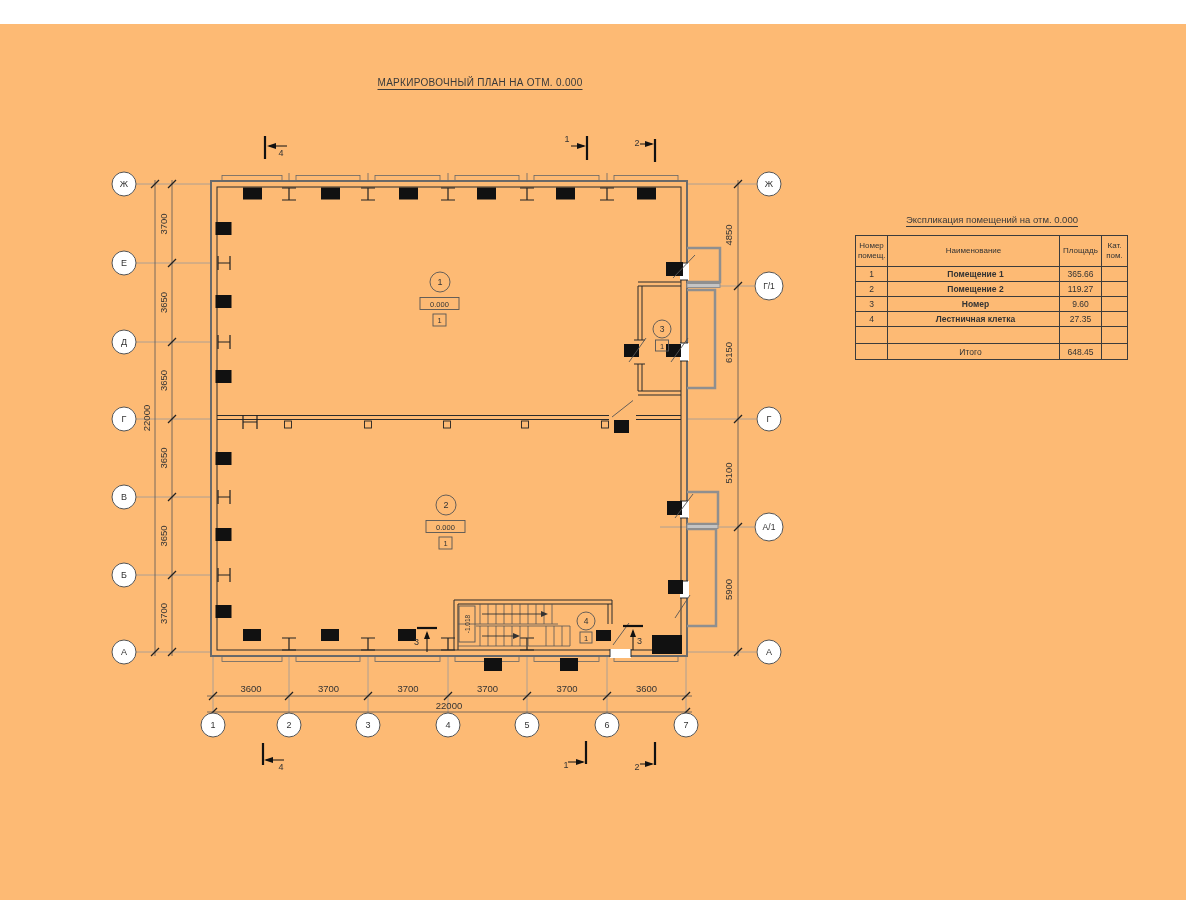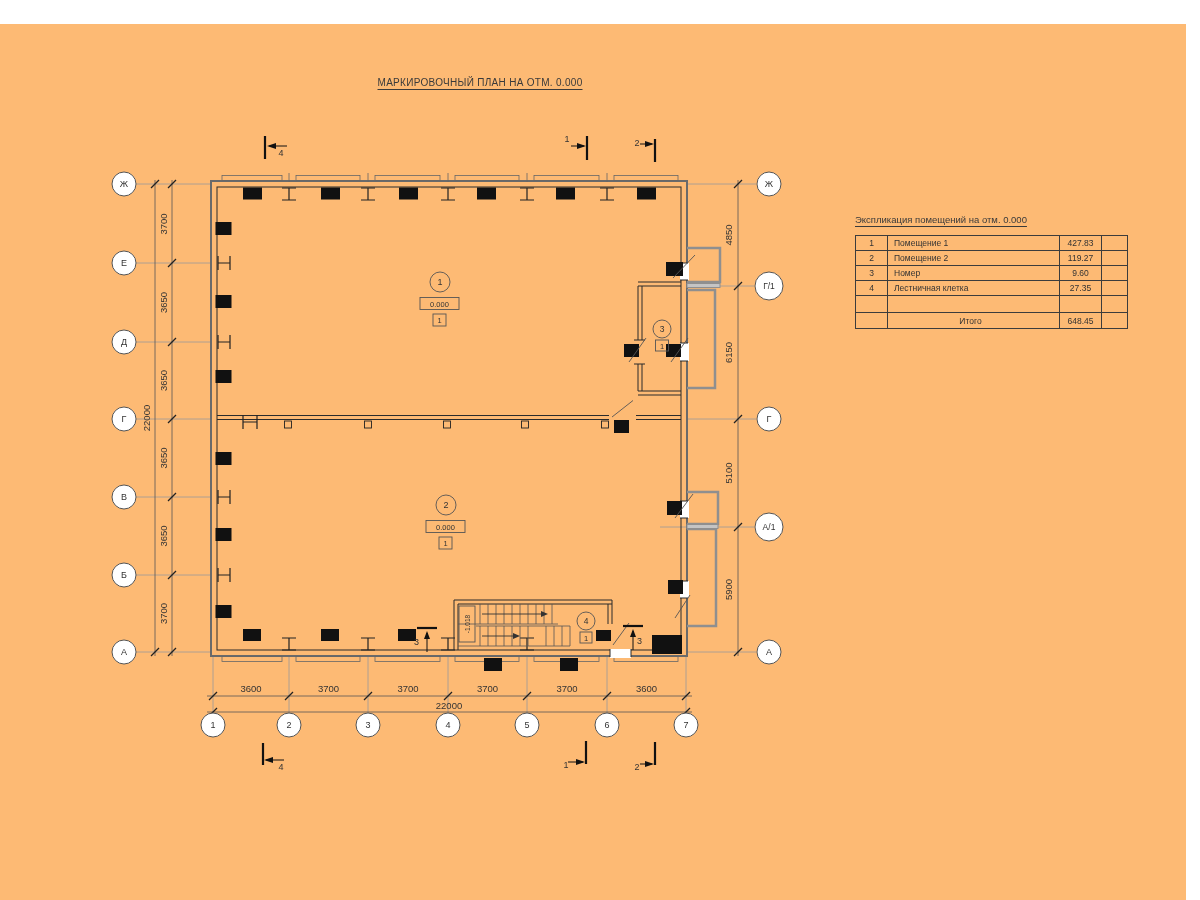--- a/index.html
+++ b/index.html
@@ -2,33 +2,33 @@
 <html><head>
 <meta charset="utf-8">
 <style>
   html,body{margin:0;padding:0;background:#fff;}
   .canvas{position:relative;width:1186px;height:900px;background:#fdba74;overflow:hidden;
           font-family:"Liberation Sans",sans-serif;color:#333;margin-top:24px;}
   .drawing-title{position:absolute;left:330px;top:53px;width:300px;text-align:center;
       font-size:10px;letter-spacing:0.3px;color:#3a3a3a;}
   .drawing-title span{text-decoration:underline;text-underline-offset:3px;}
   .sched-wrap{position:absolute;left:855px;top:190px;width:274px;}
-  .sched-title{width:100%;font-size:9.5px;color:#3a3a3a;margin-bottom:10px;}
+  .sched-title{width:100%;text-align:center;font-size:9.5px;color:#3a3a3a;margin-bottom:10px;}
   .sched-title span{text-decoration:underline;text-underline-offset:3px;}
   table.sched{border-collapse:collapse;width:272px;table-layout:fixed;
       border:1.5px solid #3c3c3c;font-size:8.5px;color:#333;}
   table.sched td{border:1px solid #3c3c3c;padding:0 2px;vertical-align:middle;
       overflow:hidden;white-space:nowrap;}
   table.sched td.hd{font-size:8px;text-align:center;white-space:normal;line-height:1.25;}
   table.sched tr.hdr td{height:30px;}
   table.sched tr.r td{height:14px;}
   table.sched tr.empty td{height:16px;}
   table.sched tr.tot td{height:15px;}
   .c{text-align:center;}
-  .nm{text-align:left;padding-left:6px !important;}
+  .nm{text-align:center;padding-left:6px !important;font-weight:bold;}
   .tr{text-align:center;padding-right:8px !important;}
   svg{position:absolute;left:0;top:0;}
   svg text{fill:#333;}
 </style>
 </head>
 <body>
 
 <div class="canvas">
 
   <div class="drawing-title">
@@ -410,24 +410,30 @@
       <span>Экспликация помещений на отм. 0.000</span>
     </div>
     <table class="sched">
       <colgroup>
           <col style="width:32px">
           <col style="width:172px">
           <col style="width:42px">
           <col style="width:26px">
         </colgroup>
       <tbody>
+          <tr class="hdr">
+        <td class="hd">Номер помещ.</td>
+        <td class="hd">Наименование</td>
+        <td class="hd">Площадь</td>
+        <td class="hd">Кат. пом.</td>
+      </tr>
       <tr class="r">
         <td class="c">1</td>
         <td class="nm">Помещение 1</td>
-        <td class="c">427.83</td>
+        <td class="c">365.66</td>
         <td class="c"></td>
       </tr>
       <tr class="r">
         <td class="c">2</td>
         <td class="nm">Помещение 2</td>
         <td class="c">119.27</td>
         <td class="c"></td>
       </tr>
       <tr class="r">
         <td class="c">3</td>

